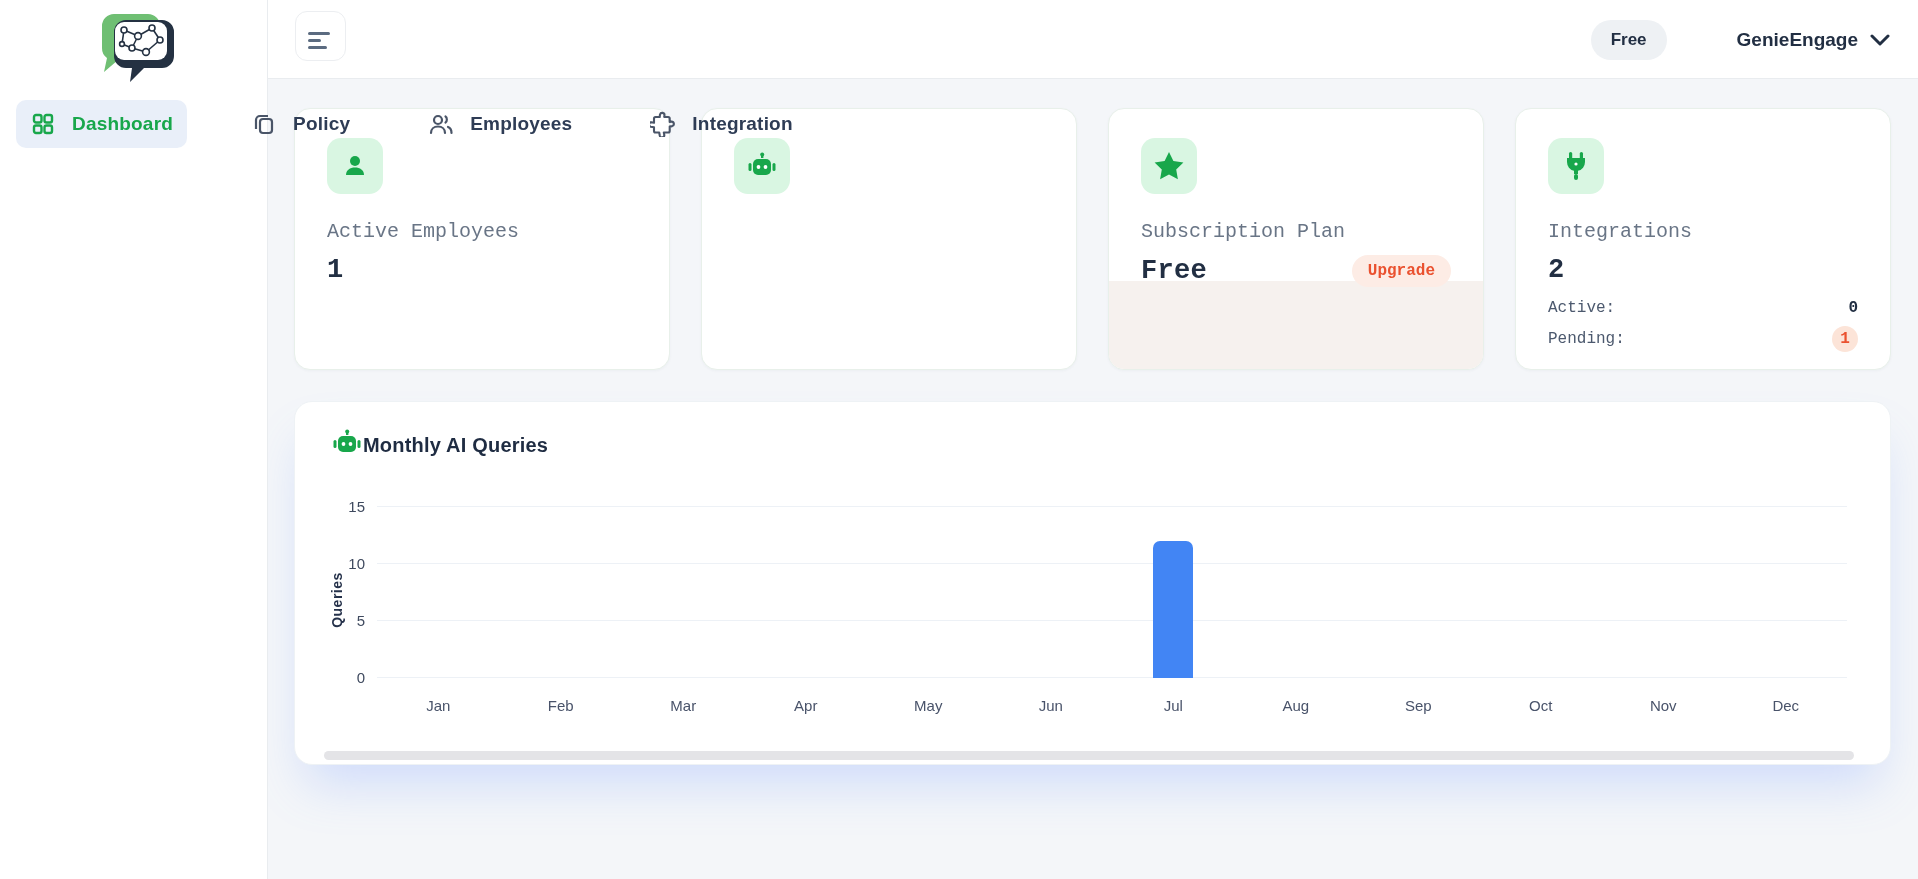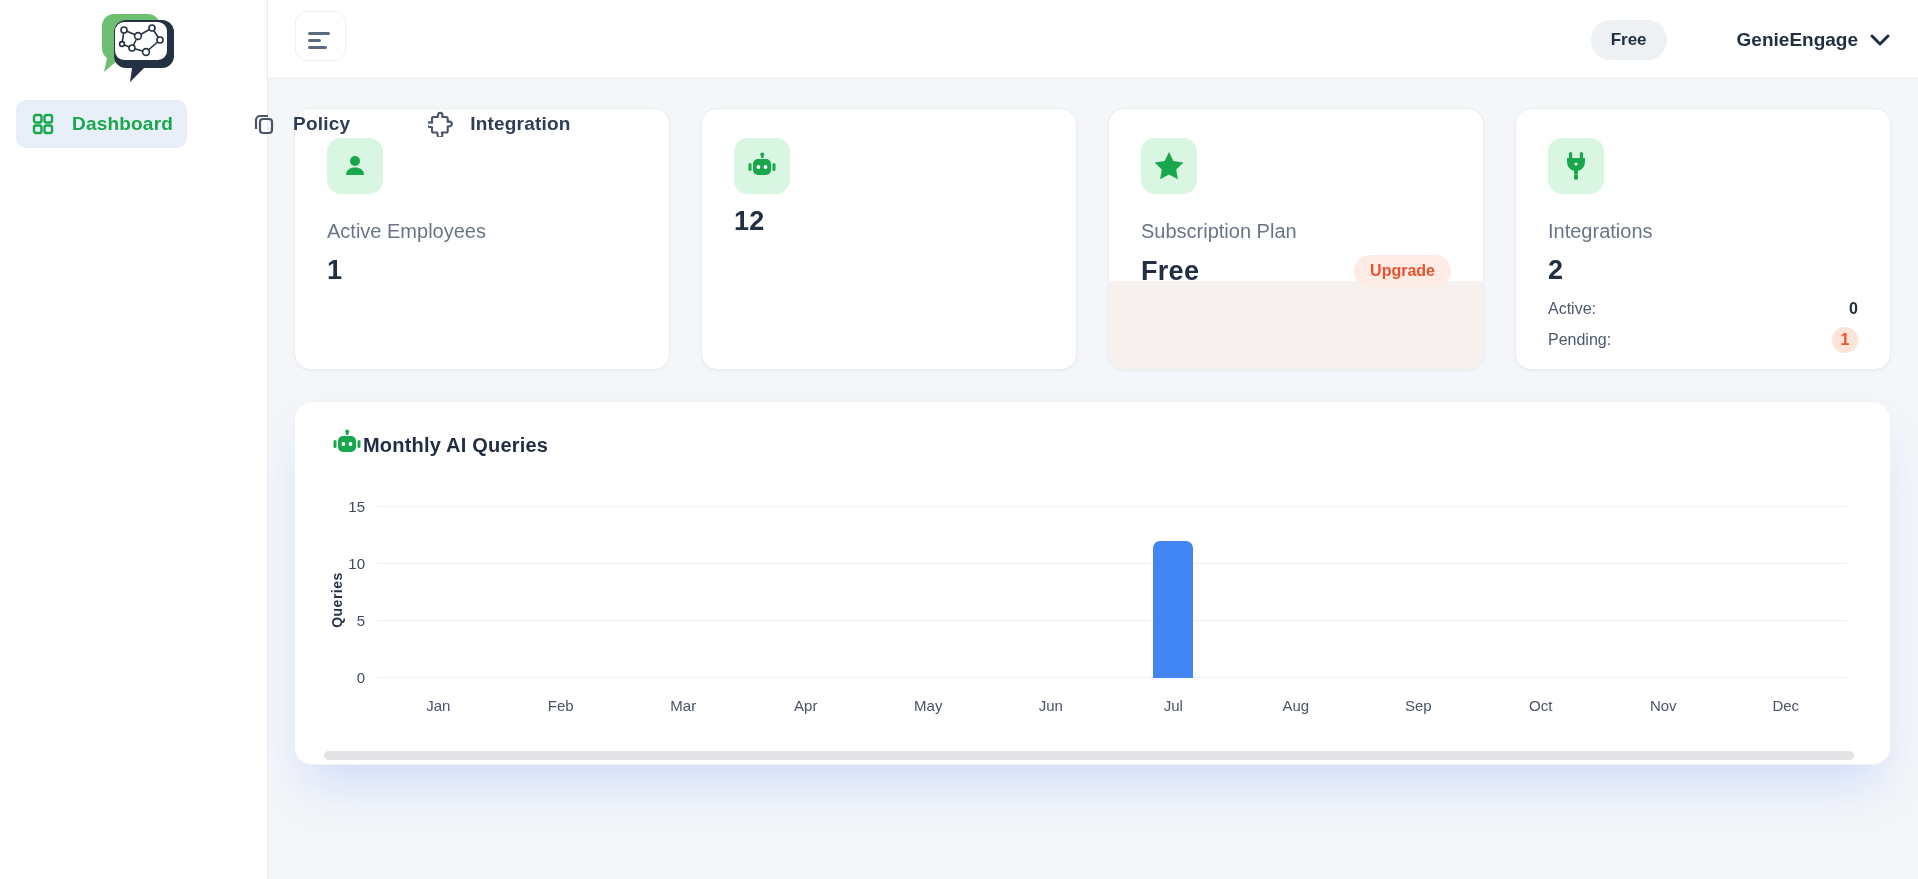--- a/index.html
+++ b/index.html
@@ -23,21 +23,21 @@
   .hdr-right { position:absolute; right:28px; top:0; height:79px; display:flex; align-items:center; gap:70px; }
   .plan-pill { background:#eef1f4; border-radius:22px; padding:10px 20px; font-size:17px; font-weight:700; color:#222f43; }
   .account { display:flex; align-items:center; gap:12px; cursor:pointer; font-size:19px; font-weight:700; color:#222f43; }
 
   
   .main { position:absolute; left:268px; top:79px; right:0; bottom:0; background:#f4f6f9; }
 
   
   .cards { position:absolute; left:26px; top:29px; right:27px; display:grid; grid-template-columns:repeat(4,1fr); gap:31px; }
   .card { position:relative; height:262px; background:#fff; border:1px solid #e8f0ea; border-radius:16px; box-shadow:0 1px 3px rgba(20,40,80,.04); overflow:hidden; }
-  .card-inner { position:relative; padding:29px 32px 0 32px; z-index:1; }
+  .card-inner { position:relative; padding:29px 32px 0 32px; z-index:1;font-family:Liberation Mono, monospace; }
   .icon-tile { width:56px; height:56px; border-radius:14px; background:#d9f6e2; display:flex; align-items:center; justify-content:center; }
   .card-label { margin-top:26px; font-size:20px; color:#697586; }
   .value-row { margin-top:12px; display:flex; align-items:center; justify-content:space-between; }
   .card-value { font-size:27px; font-weight:800; color:#222f43; letter-spacing:.3px; }
   .upgrade-pill { background:#fdece5; color:#ea512f; font-size:16px; font-weight:700; padding:7px 16px; border-radius:18px; cursor:pointer; }
   .card-footer-tint { position:absolute; left:0; right:0; bottom:0; height:88px; background:#f6f1ee; z-index:0; }
   .detail-rows { margin-top:14px; display:flex; flex-direction:column; gap:9px; }
   .detail-row { display:flex; align-items:center; justify-content:space-between; font-size:16px; color:#4c596e; }
   .detail-val { color:#222f43; font-weight:600; }
   .detail-val.badge { background:#fce4d8; color:#ea512f; width:26px; height:26px; border-radius:50%; display:flex; align-items:center; justify-content:center; font-weight:700; }
@@ -102,20 +102,31 @@
           <span class="nav-ic">
             <svg width="24" height="24" viewBox="0 0 24 24" fill="none" stroke="#4a5568" stroke-width="2.2">
               <rect x="8" y="7" width="12" height="14" rx="3"></rect>
               <path d="M16 4 H8 a4 4 0 0 0 -4 4 v9"></path>
             </svg>
           </span>
           <span>Policy</span>
         </div>
         <div class="nav-item">
           <span class="nav-ic">
+            <svg width="26" height="24" viewBox="0 0 26 24" fill="none" stroke="#4a5568" stroke-width="2.2" stroke-linecap="round">
+              <circle cx="10" cy="8" r="4"></circle>
+              <path d="M3 21 c0-4 3-6.5 7-6.5 s7 2.5 7 6.5"></path>
+              <path d="M17.5 4.5 c1.8 1 1.8 5 0 6"></path>
+              <path d="M20 15 c2.5 1 3.5 3 3.5 6"></path>
+            </svg>
+          </span>
+          <span>Employees</span>
+        </div>
+        <div class="nav-item">
+          <span class="nav-ic">
             <svg width="26" height="26" viewBox="0 0 26 26" fill="none" stroke="#4a5568" stroke-width="2.1" stroke-linejoin="round">
               <path d="M10 3.5 a2.3 2.3 0 0 1 4.5 .8 l-.3 1.7 h4 a1.5 1.5 0 0 1 1.5 1.5 v3.4 l1.7-.3 a2.3 2.3 0 0 1 .8 4.5 l-2.5 .5 v4.4 a1.5 1.5 0 0 1 -1.5 1.5 h-4.4 l.5 2.5 a2.3 2.3 0 0 1 -4.5 .8 l-.6-3.3 h-3.7 a1.5 1.5 0 0 1 -1.5 -1.5 v-3.7 l-3.3-.6 a2.3 2.3 0 0 1 .8 -4.5 l2.5 .5 v-4.2 a1.5 1.5 0 0 1 1.5 -1.5 h4.2 z"></path>
             </svg>
           </span>
           <span>Integration</span>
         </div>
       </nav>
   </aside>
 
   <header class="header">
@@ -156,23 +167,20 @@
             <div class="icon-tile">
               <svg width="32" height="30" viewBox="0 0 32 30" fill="#18a74b">
                 <rect x="7" y="8" width="18" height="16" rx="5"></rect>
                 <rect x="15" y="3" width="2.4" height="4"></rect>
                 <circle cx="16.2" cy="3.5" r="2"></circle>
                 <rect x="2.5" y="12" width="3" height="8" rx="1.5"></rect>
                 <rect x="26.5" y="12" width="3" height="8" rx="1.5"></rect>
                 <circle cx="12.5" cy="16" r="1.9" fill="#fff"></circle>
                 <circle cx="19.5" cy="16" r="1.9" fill="#fff"></circle>
               </svg>
-            </div>
-            <div class="value-row">
-              <div class="card-value">12</div>
             </div>
           </div>
         </div>
         <div class="card">
           <div class="card-footer-tint"></div>
           <div class="card-inner">
             <div class="icon-tile">
               <svg width="34" height="32" viewBox="0 0 34 32" fill="#18a74b">
                 <path d="M17 2 l4.4 9 10 1.4 -7.2 7 1.7 9.9 -8.9-4.7 -8.9 4.7 1.7-9.9 -7.2-7 10-1.4 z"></path>
               </svg>

